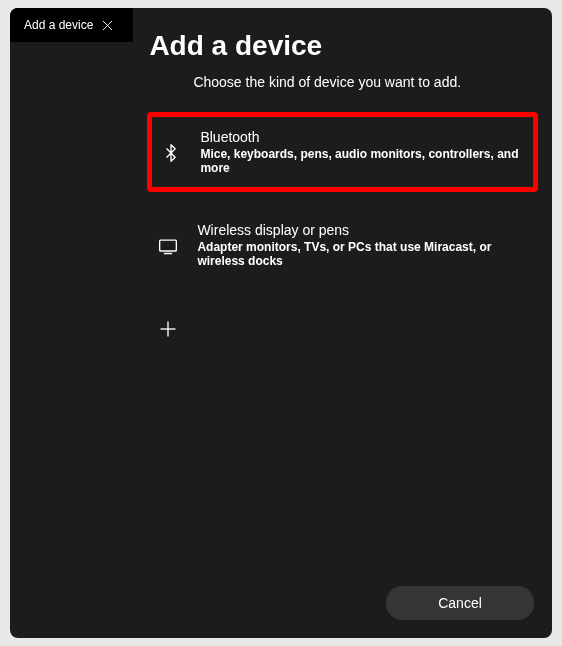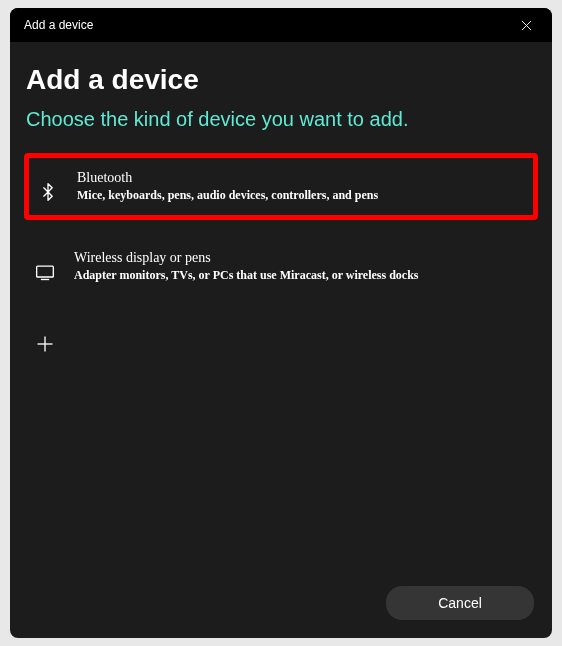--- a/index.html
+++ b/index.html
@@ -17,21 +17,21 @@
     }
     .dialog {
       position: absolute;
       top: 8px;
       left: 10px;
       width: 542px;
       height: 630px;
       background: #1c1c1c;
       border-radius: 8px;
       display: flex;
-      flex-direction: column;
+      flex-direction: row;
       overflow: hidden;
     }
     .titlebar {
       height: 34px;
       background: #000000;
       display: flex;
       align-items: center;
       justify-content: space-between;
       padding: 0 12px 0 14px;
     }
@@ -60,39 +60,39 @@
       flex-direction: column;
     }
     .heading {
       color: #ffffff;
       font-size: 28px;
       font-weight: 600;
       margin-bottom: 12px;
       padding-left: 2px;
     }
     .subtitle {
-      color: #5eead4;
-      font-size: 20px;
+      color: #ffffff;
+      font-size: 14px;
       font-weight: 400;
       margin-bottom: 22px;
       padding-left: 2px;
+      margin-left: 44px;
     }
     .options {
       display: flex;
       flex-direction: column;
     }
     .option {
       display: flex;
-      align-items: flex-end;
+      align-items: center;
       padding: 14px 10px;
       cursor: pointer;
       border-radius: 4px;
       gap: 18px;
       margin-bottom: 20px;
-      font-family: Liberation Serif, serif;
     }
     .option.highlighted {
       border: 5px solid #ff0000;
       padding: 12px 8px;
       margin-bottom: 16px;
     }
     .option-icon {
       width: 22px;
       height: 22px;
       display: flex;
@@ -160,21 +160,21 @@
     <div class="options">
 
       <div class="option highlighted">
         <div class="option-icon">
           <svg viewBox="0 0 24 24" fill="none" stroke="currentColor" stroke-width="1.6" stroke-linejoin="round" stroke-linecap="round">
             <path d="M7 7 L17 17 L12 22 L12 2 L17 7 L7 17"></path>
           </svg>
         </div>
         <div class="option-text">
           <span class="option-title">Bluetooth</span>
-          <span class="option-desc">Mice, keyboards, pens, audio devices, controllers, and pens</span>
+          <span class="option-desc">Mice, keyboards, pens, audio monitors, controllers, and more</span>
         </div>
       </div>
 
       <div class="option">
         <div class="option-icon">
           <svg viewBox="0 0 24 24" fill="none" stroke="currentColor" stroke-width="1.6">
             <rect x="2" y="5" width="20" height="13" rx="1"></rect>
             <line x1="7" y1="21" x2="17" y2="21"></line>
           </svg>
         </div>

